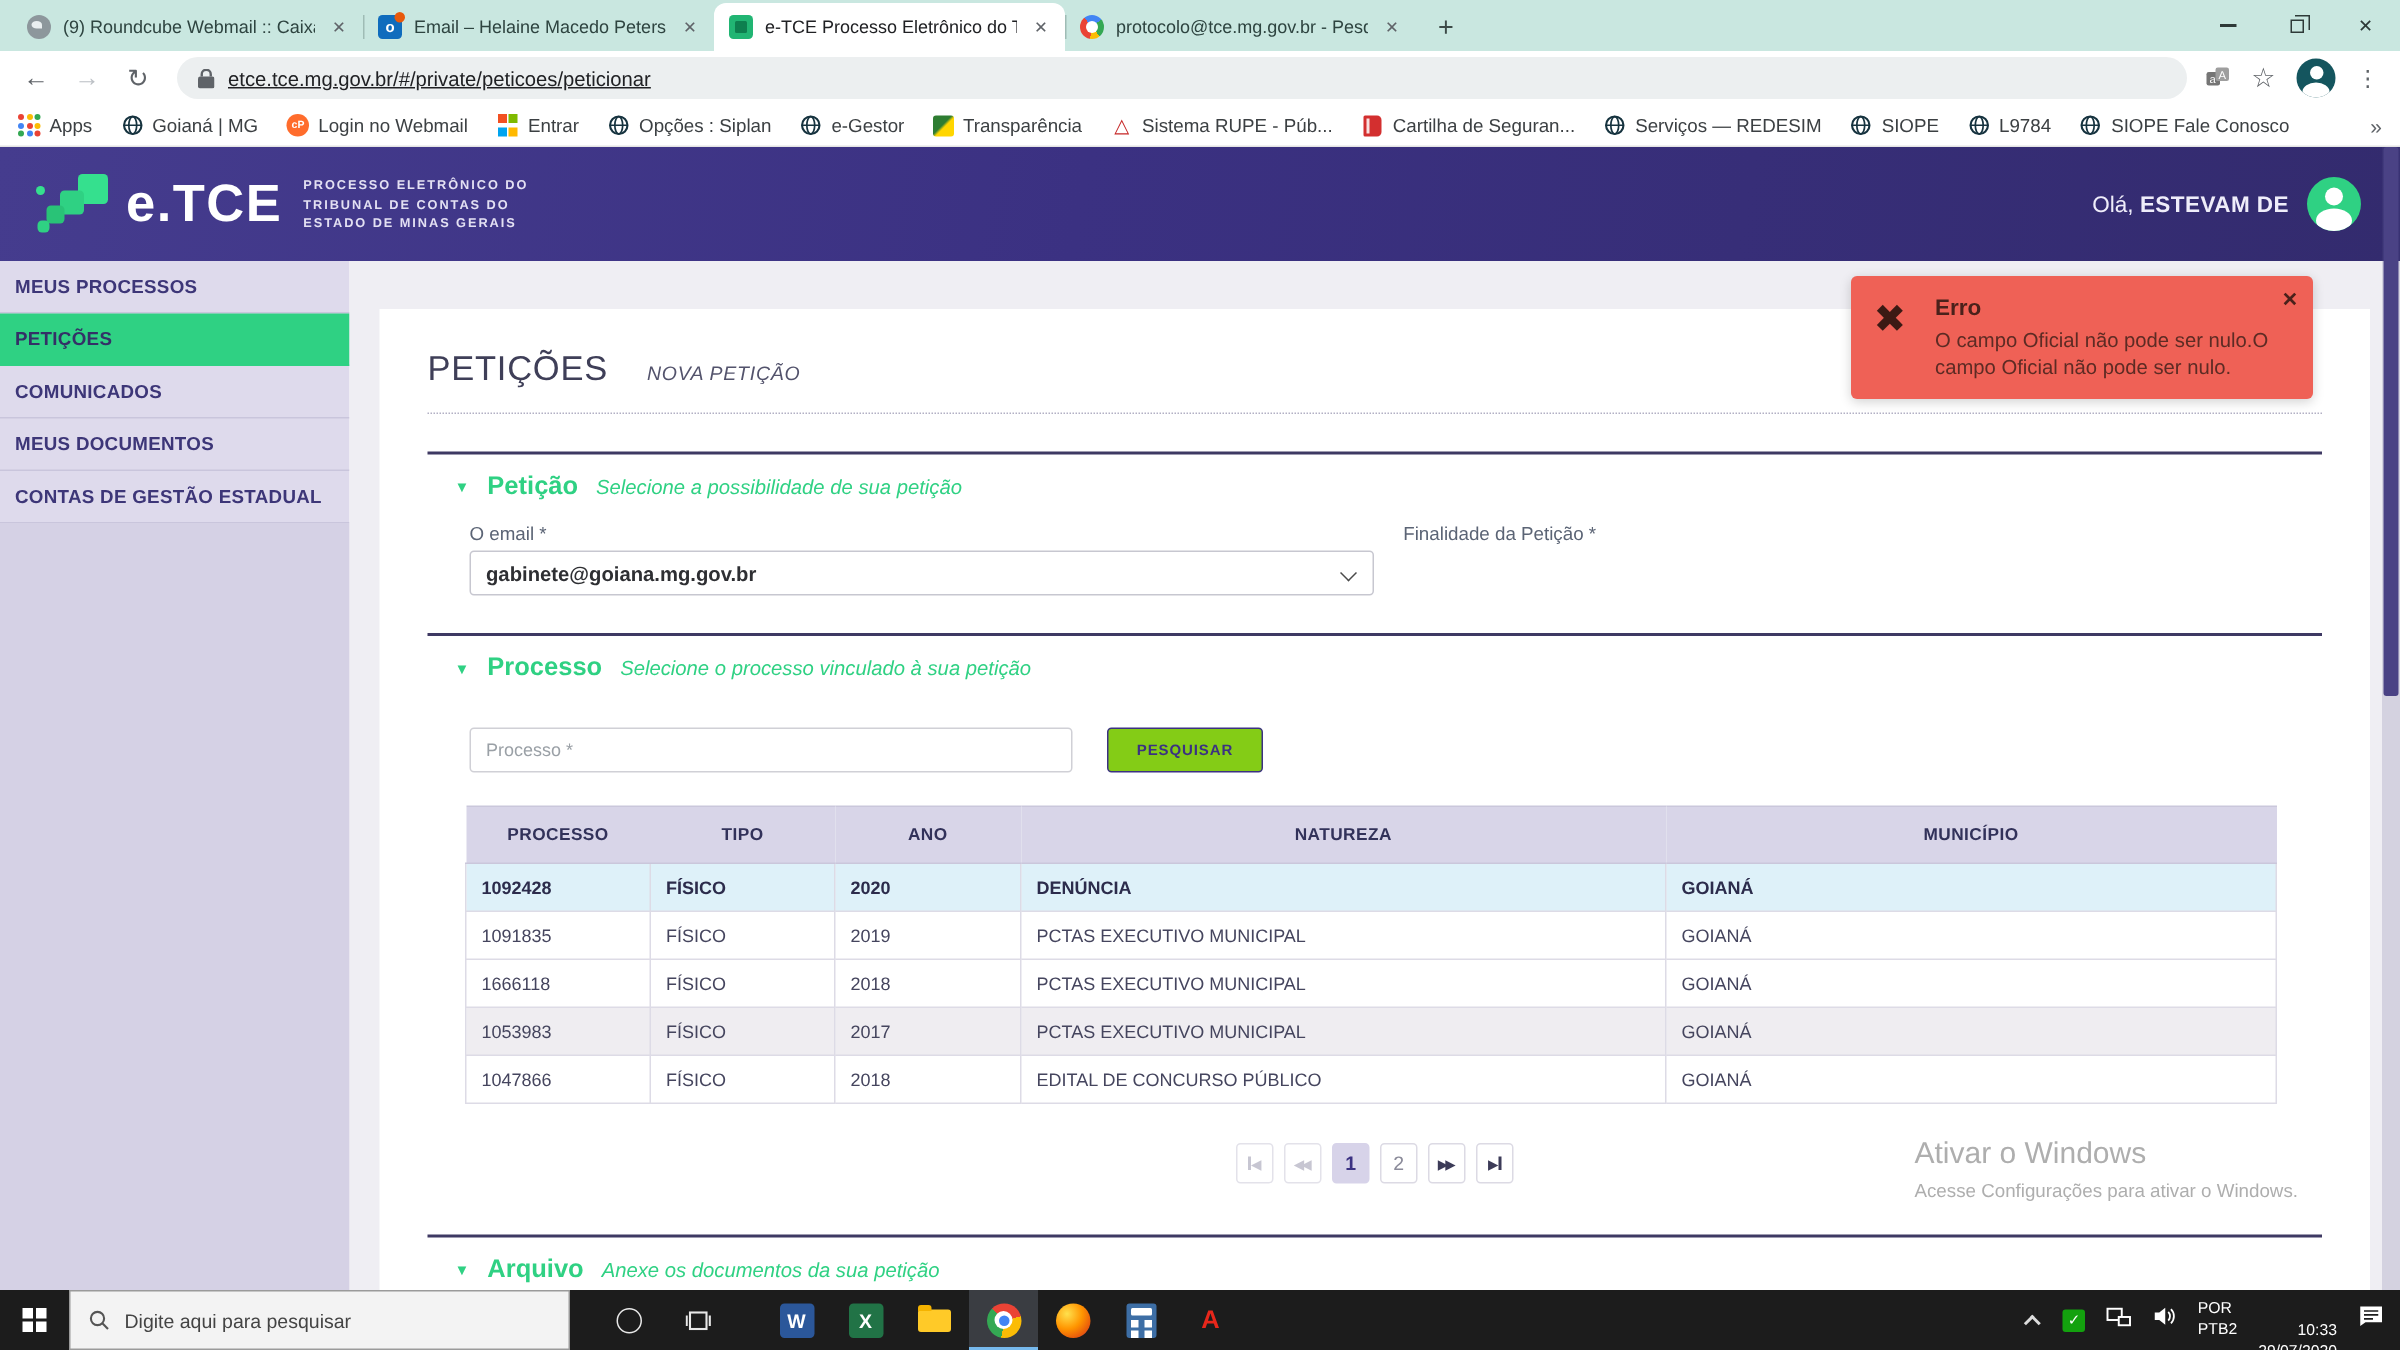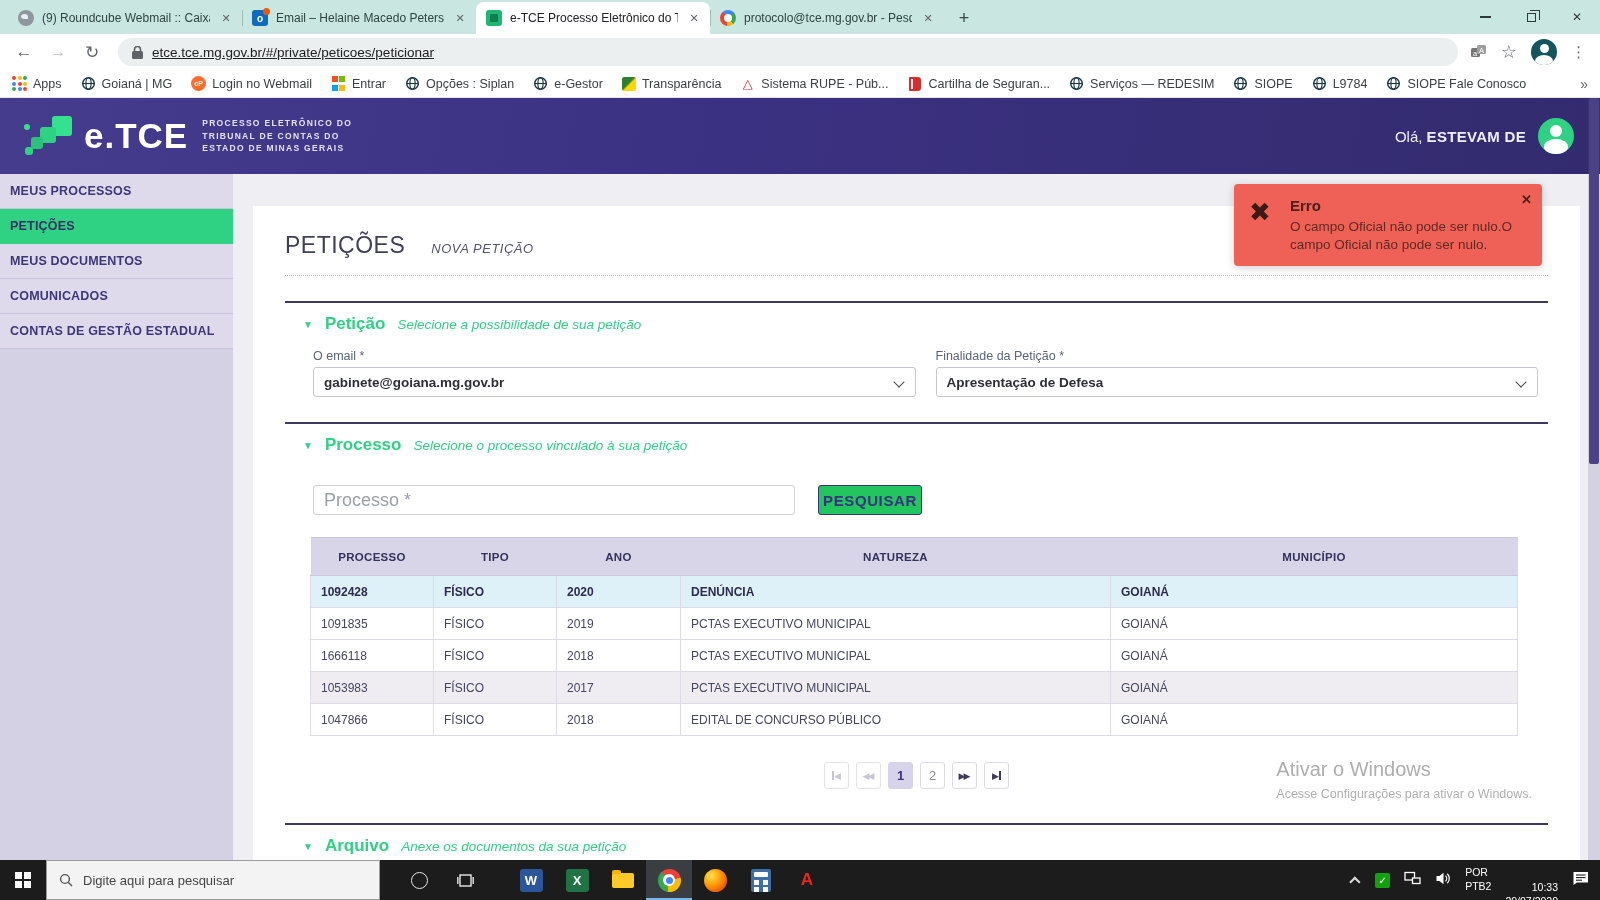--- a/index.html
+++ b/index.html
@@ -96,23 +96,23 @@
   .tri-down { color:#2fd183; font-size:10px; position:relative; top:-1px; }
   .section-title { color:#2fd183; font-weight:bold; font-size:17px; }
   .section-hint { color:#2fd183; font-style:italic; font-size:13.5px; }
 
   .form-row { display:grid; grid-template-columns:1fr 1fr; gap:20px; margin:15px 10px 0 28px; }
   .field-label { font-size:12.5px; color:#5b6475; margin-bottom:4px; }
   .select { position:relative; height:30px; border:1px solid #c7c7d0; border-radius:3px; background:#fff; display:flex; align-items:center; padding:0 46px 0 10px; font-weight:bold; font-size:13.5px; color:#2e2f33; }
   .select::after { content:""; position:absolute; right:12px; top:10px; width:7px; height:7px; border-right:1.8px solid #4a4a4a; border-bottom:1.8px solid #4a4a4a; transform:rotate(45deg); }
 
   .search-row { margin:30px 0 0 28px; display:flex; align-items:center; }
-  .proc-input { width:482px; height:30px; border:1px solid #d0d0d6; border-radius:3px; padding:0 10px; font-size:18px; color:#333; font-family:"Liberation Sans",sans-serif; }
+  .proc-input { width:402px; height:30px; border:1px solid #d0d0d6; border-radius:3px; padding:0 10px; font-size:12px; color:#333; font-family:"Liberation Sans",sans-serif; }
   .proc-input::placeholder { color:#9aa0a6; }
-  .btn-pesquisar { margin-left:23px; width:104px; height:30px; background:#22c55e; border:1.5px solid #3b3182; border-radius:3px; color:#3b3182; font-size:15px; font-weight:bold; letter-spacing:.6px; font-family:"Liberation Sans",sans-serif; }
+  .btn-pesquisar { margin-left:23px; width:104px; height:30px; background:#84cc16; border:1.5px solid #3b3182; border-radius:3px; color:#3b3182; font-size:10px; font-weight:bold; letter-spacing:.6px; font-family:"Liberation Sans",sans-serif; }
 
   table.proc-table { margin:22px 30px 0 25px; width:calc(100% - 55px); border-collapse:collapse; table-layout:fixed; }
   .proc-table th { background:#d8d5e8; color:#32325a; font-size:11.5px; height:38px; font-weight:bold; letter-spacing:.3px; border:1px solid #cac7db; border-left:none; border-right:none; }
   .proc-table td { border:1px solid #dddbe6; height:32px; padding-left:10px; font-size:12px; color:#45455e; background:#fff; }
   tr.row-selected td { background:#def1f9; font-weight:bold; color:#2c2c4c; }
   tr.row-gray td { background:#efedf1; }
 
   .pager { display:flex; justify-content:center; margin-top:26px; gap:7px; }
   .pg { min-width:25px; height:27px; border:1px solid #dcdae4; background:#fff; display:inline-flex; align-items:center; justify-content:center; font-size:9px; color:#3c3b58; border-radius:3px; padding:0 4px; }
   .pg .vbar { width:2px; height:9px; background:currentColor; }
@@ -367,24 +367,24 @@
 
     <div class="app-body">
       <aside class="sidebar">
         <div class="side-item">
             <span>MEUS PROCESSOS</span>
           </div>
         <div class="side-item active">
             <span>PETIÇÕES</span>
           </div>
         <div class="side-item">
+            <span>COMUNICADOS</span>
+          </div>
+        <div class="side-item">
             <span>MEUS DOCUMENTOS</span>
-          </div>
-        <div class="side-item">
-            <span>COMUNICADOS</span>
           </div>
         <div class="side-item">
             <span>CONTAS DE GESTÃO ESTADUAL</span>
           </div>
         <div class="sidebar-rest"></div>
       </aside>
 
       <main class="content">
         <div class="card">
 
@@ -402,23 +402,20 @@
             </div>
             <div class="form-row">
               <div>
                 <div class="field-label">O email *</div>
                 <div class="select">
                     <span>gabinete@goiana.mg.gov.br</span>
                   </div>
               </div>
               <div>
                 <div class="field-label">Finalidade da Petição *</div>
-                <div class="select">
-                    <span>Apresentação de Defesa</span>
-                  </div>
               </div>
             </div>
           </div>
 
           <div class="section">
             <div class="section-head">
               <span class="tri-down">▼</span>
               <span class="section-title">Processo</span>
               <span class="section-hint">Selecione o processo vinculado à sua petição</span>
             </div>

